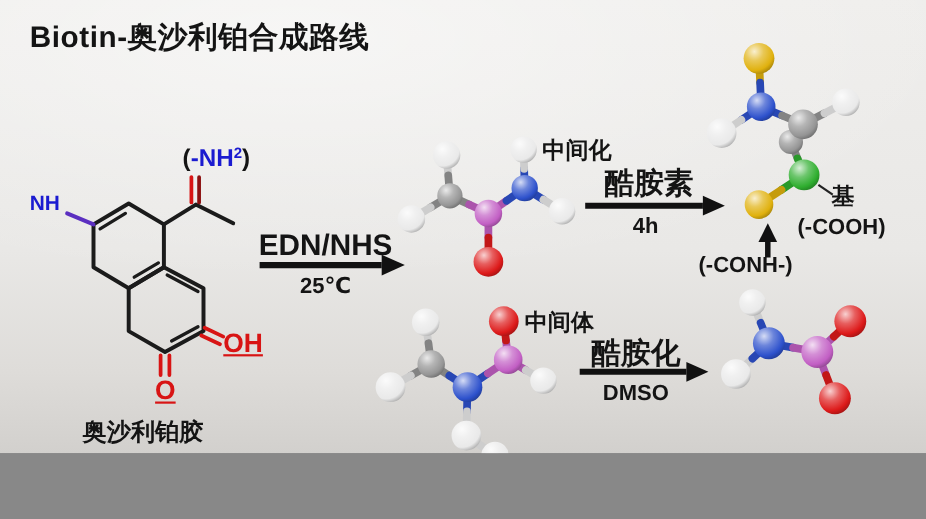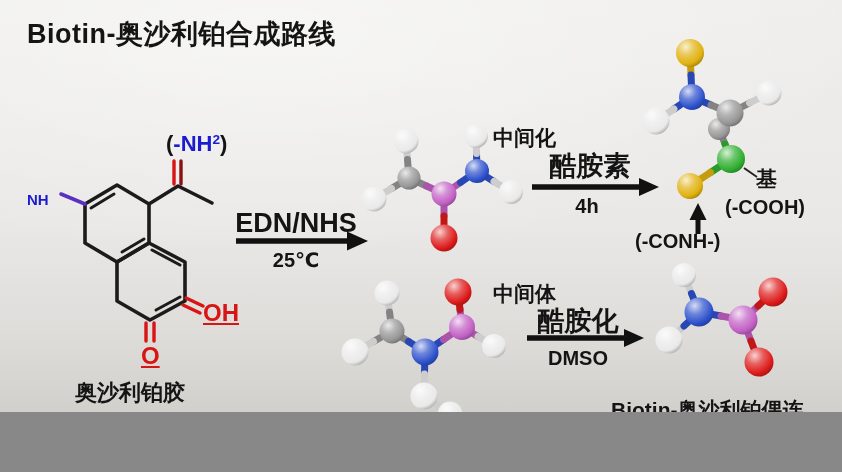--- a/index.html
+++ b/index.html
@@ -9,21 +9,21 @@
     background:
       radial-gradient(120% 90% at 32% 8%, rgba(255,255,255,0.50), rgba(255,255,255,0) 60%),
       linear-gradient(180deg,#efeeec 0%,#e9e8e6 55%,#dedcd9 82%,#d2d0cd 100%);
   }
   #gfx{position:absolute;left:0;top:0;}
   .lbl{position:absolute;line-height:1;white-space:nowrap;color:#141414;font-weight:700;}
   .center{transform:translateX(-50%);}
   .blue{color:#1b1bd0;}
   .red{color:#d81414;}
   .t-title{font-size:27px;letter-spacing:0.5px;}
-  .t-nh{font-size:15px;margin-top:16px;}
+  .t-nh{font-size:19px;}
   .t-amine{font-size:22px;}
   .t-amine .sup{font-size:0.62em;position:relative;top:-0.5em;}
   .t-oh,.t-o{font-size:24px;text-decoration:underline;}
   .t-caption{font-size:22px;}
   .t-reagent{font-size:27px;}
   .t-cond{font-size:20px;}
   .t-mlabel{font-size:21px;}
   .t-small{font-size:20px;}
 </style>
 </head>
@@ -236,19 +236,18 @@
 
   <div class="lbl t-mlabel" style="left:493px;top:127px">中间化</div>
 
   <div class="lbl t-reagent center" style="left:590px;top:153px">酷胺素</div>
   <div class="lbl t-cond center" style="left:587px;top:196px">4h</div>
 
   <div class="lbl t-mlabel" style="left:756px;top:168px">基</div>
   <div class="lbl t-small" style="left:725px;top:197px">(-COOH)</div>
   <div class="lbl t-small" style="left:635px;top:231px">(-CONH-)</div>
 
-  <div class="lbl t-mlabel" style="left:493px;top:283px">中间体</div>
+  <div class="lbl t-mlabel" style="left:477px;top:283px">中间体</div>
 
   <div class="lbl t-reagent center" style="left:578px;top:308px">酷胺化</div>
   <div class="lbl t-cond center" style="left:578px;top:348px">DMSO</div>
 
-  <div class="lbl t-mlabel" style="left:611px;top:399px">Biotin-奥沙利铂偶连</div>
 </div>
 
 </body></html>

